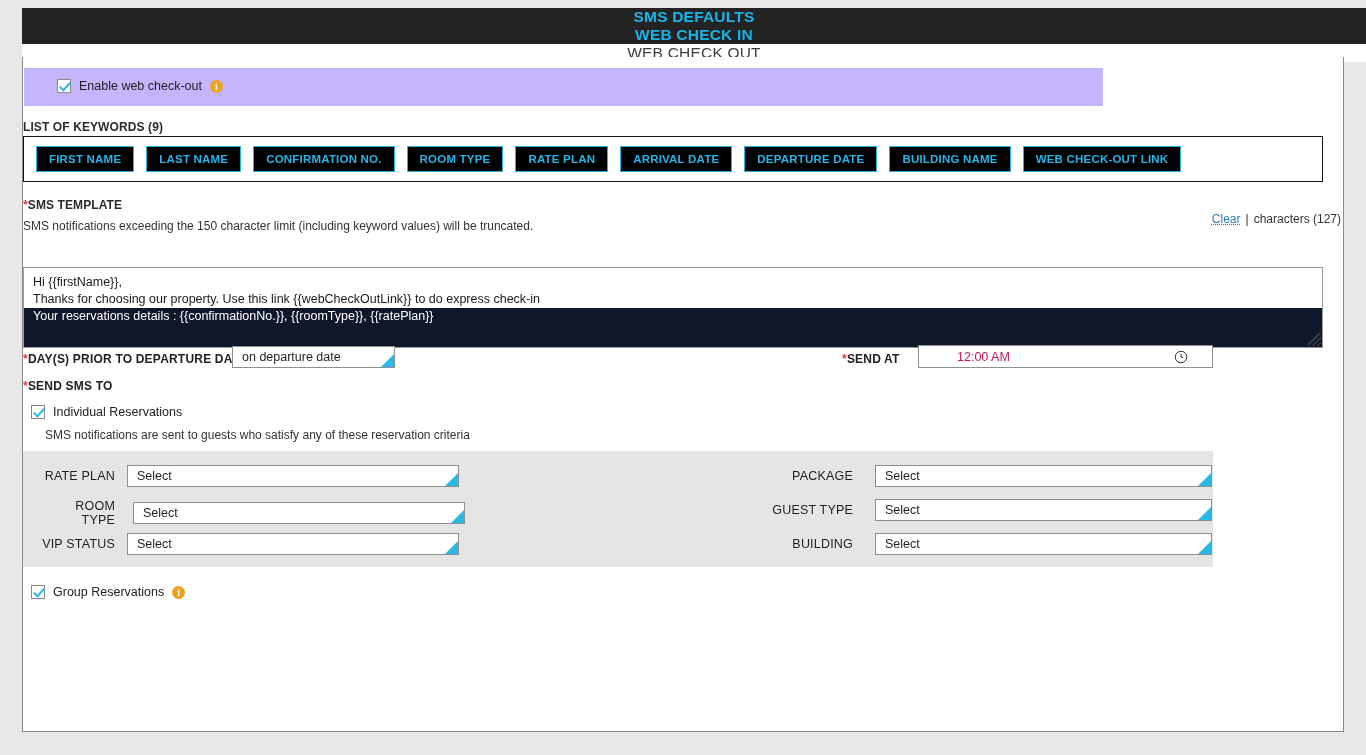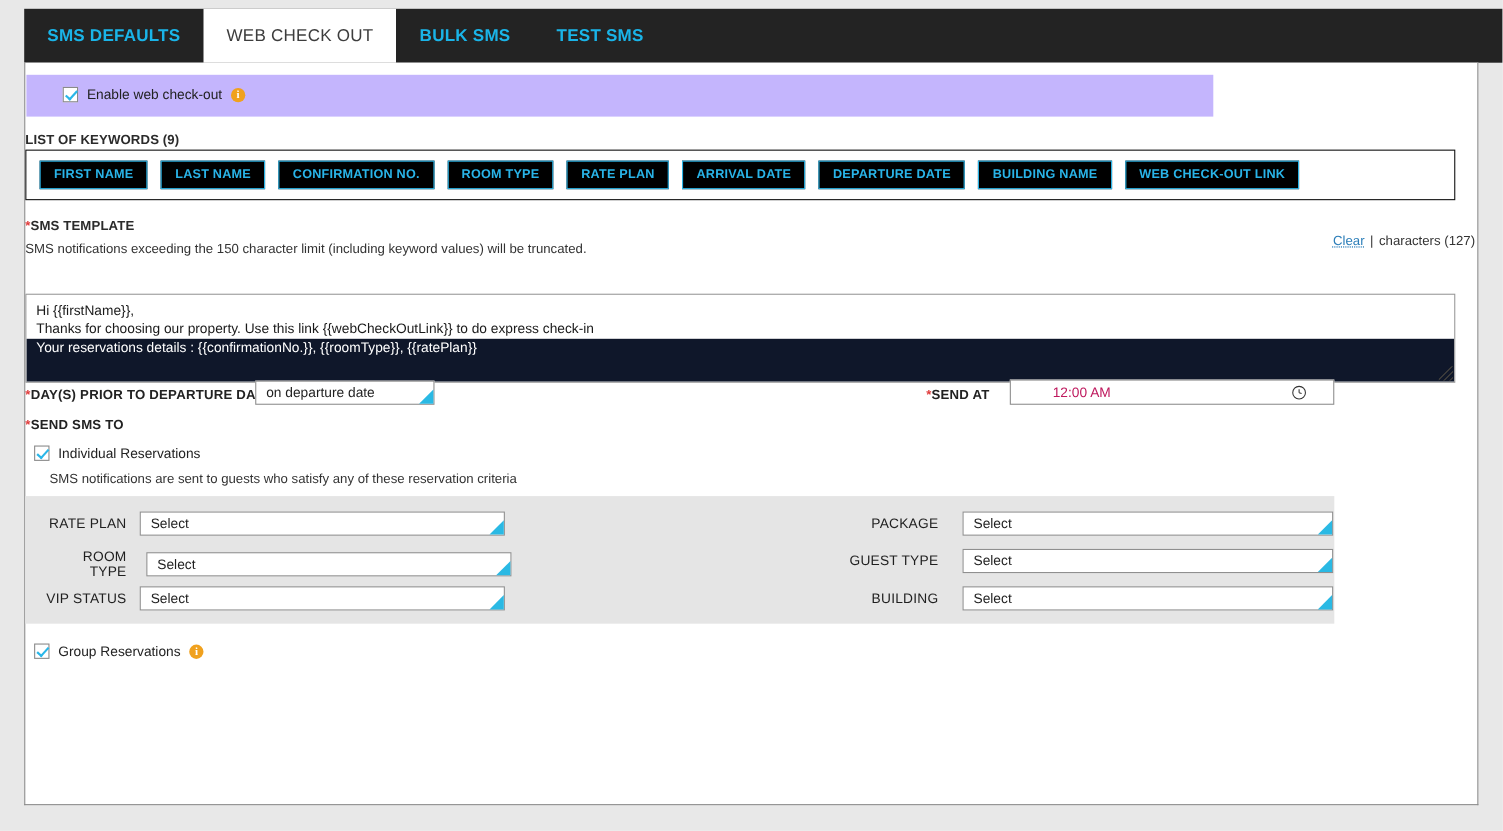--- a/index.html
+++ b/index.html
@@ -17,20 +17,21 @@
   }
 
   
   .tabbar {
     position: absolute;
     left: 22px; top: 8px;
     width: 1344px; height: 49px;
     background: #232323;
     display: flex;
     align-items: stretch;
+    flex-direction: column;
   }
   .tab {
     display: flex; align-items: center; justify-content: center;
     padding: 0 21px;
     color: #1ab4e8;
     font-size: 15.5px;
     font-weight: bold;
     letter-spacing: .2px;
     cursor: pointer;
     white-space: nowrap;
@@ -224,20 +225,23 @@
 </style>
 </head>
 <body>
 
 <div class="page">
 
   <div class="tabbar">
     <div class="tab">
         <span>SMS DEFAULTS</span>
       </div>
+    <div class="tab">
+        <span>WEB CHECK IN</span>
+      </div>
     <div class="tab active">
         <span>WEB CHECK OUT</span>
       </div>
     <div class="tab">
         <span>BULK SMS</span>
       </div>
     <div class="tab">
         <span>TEST SMS</span>
       </div>
   </div>

